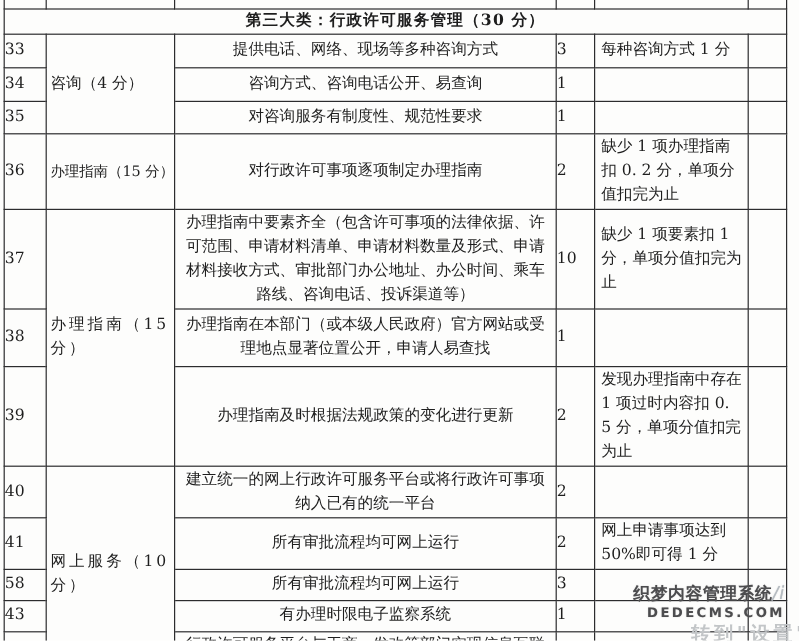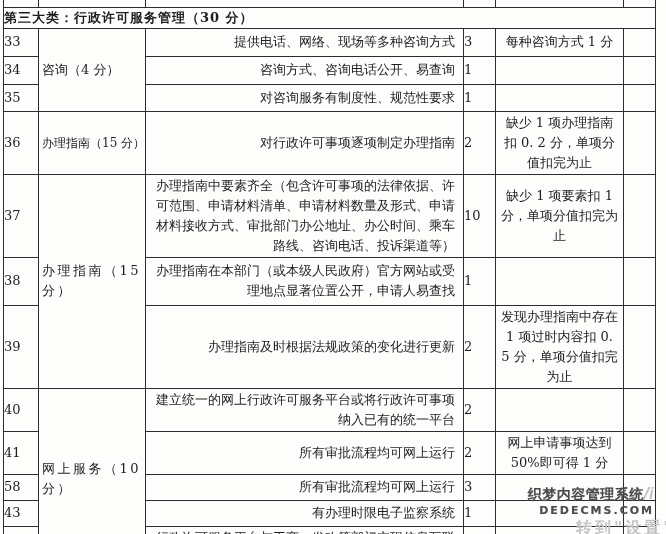--- a/index.html
+++ b/index.html
@@ -23,42 +23,43 @@
   }
   table.grid td {
     border: 1px solid #2c2c2e;
     vertical-align: middle;
     font-size: 13px;
     line-height: 20px;
     overflow: hidden;
   }
   tr.partial td { border-top: none; }
   td.sec-header {
+    text-align: center;
     font-weight: bold;
     font-size: 14px;
     letter-spacing: 1px;
   }
   td.num, td.score { text-align: left; font-size: 13px; }
   td.cat {
     padding: 1px 3px;
     font-size: 12.5px;
     line-height: 21px;
   }
   td.cat.spread { letter-spacing: 2.5px; }
   td.cat.oneline { white-space: nowrap; font-size: 12px; letter-spacing: 0; }
   td.desc {
     padding: 1px 8px;
-    text-align: right;
+    text-align: center;
     font-size: 13px;
     line-height: 20.5px;
     margin-top: 27px;
   }
   td.note {
     padding: 1px 5px;
-    text-align: center;
+    text-align: left;
     font-size: 12.5px;
     line-height: 16.8px;
   }
   td.blank { background: transparent; }
 
   .watermark {
     position: absolute;
     top: 485px;
     left: 516px;
     width: 138px;

